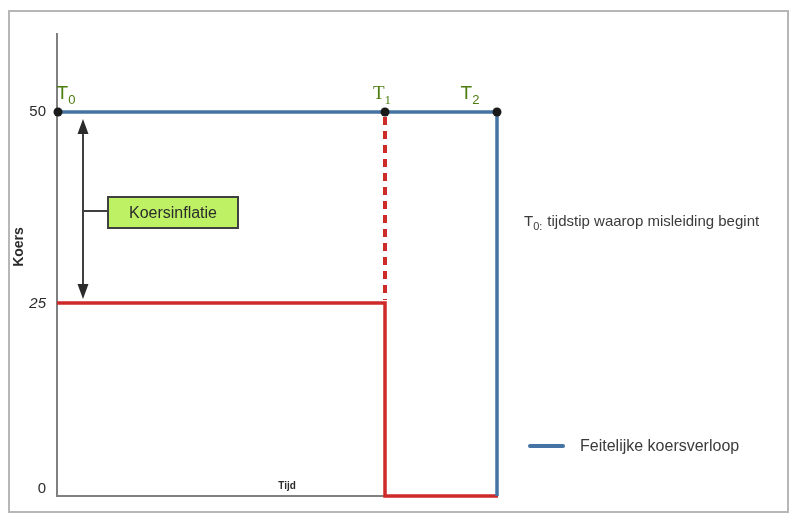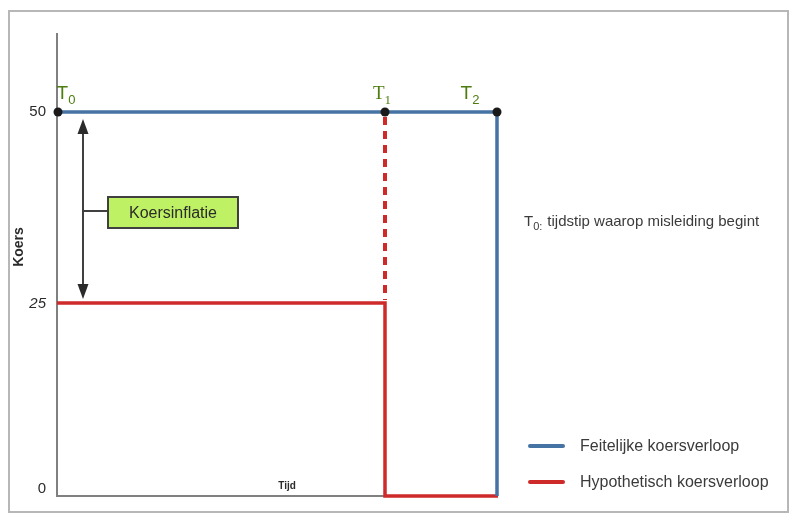--- a/index.html
+++ b/index.html
@@ -104,17 +104,13 @@
   </div>
 
   <div class="notes">
     <p class="note"><span>T</span><sub>0:</sub><span class="nt">tijdstip waarop misleiding begint</span></p>
   </div>
 
   <div class="legend-row r1">
     <span class="swatch blue"></span>
     <span class="legend-label">Feitelijke koersverloop</span>
   </div>
-  <div class="legend-row r2">
-    <span class="swatch red"></span>
-    <span class="legend-label">Hypothetisch koersverloop</span>
-  </div>
 </div>
 
 </body></html>

